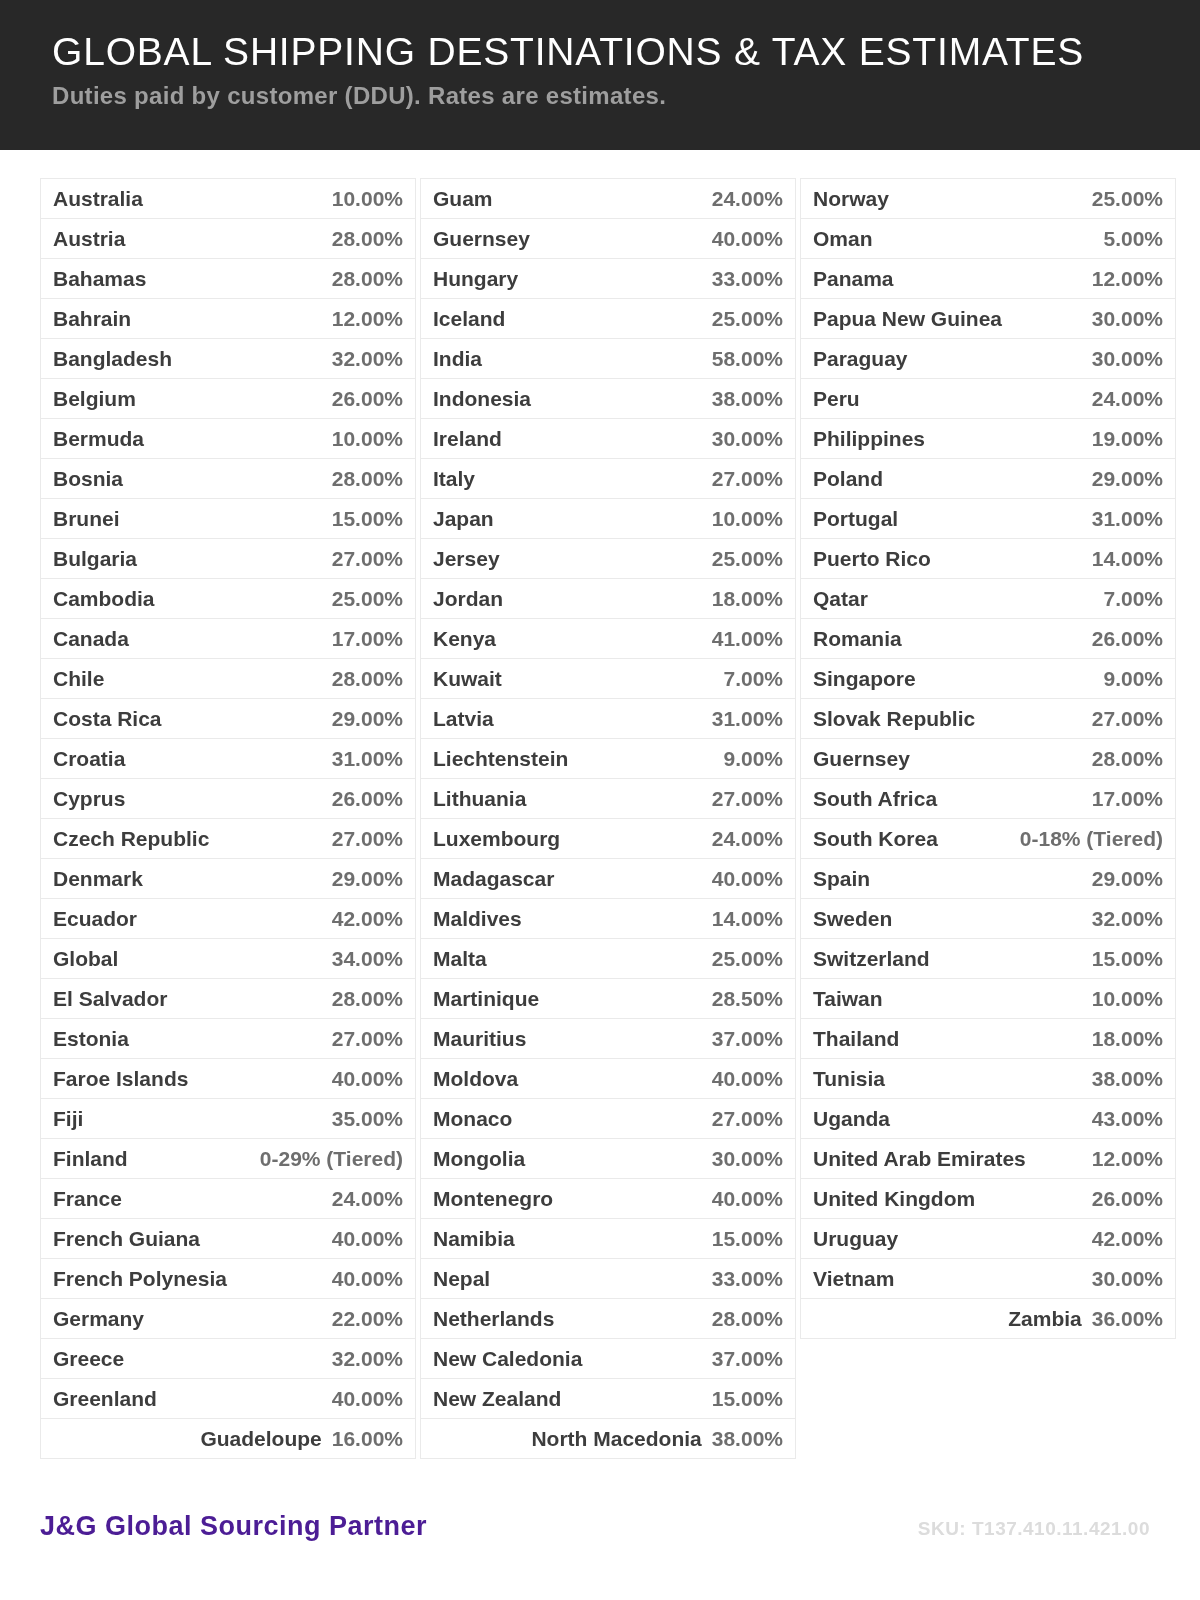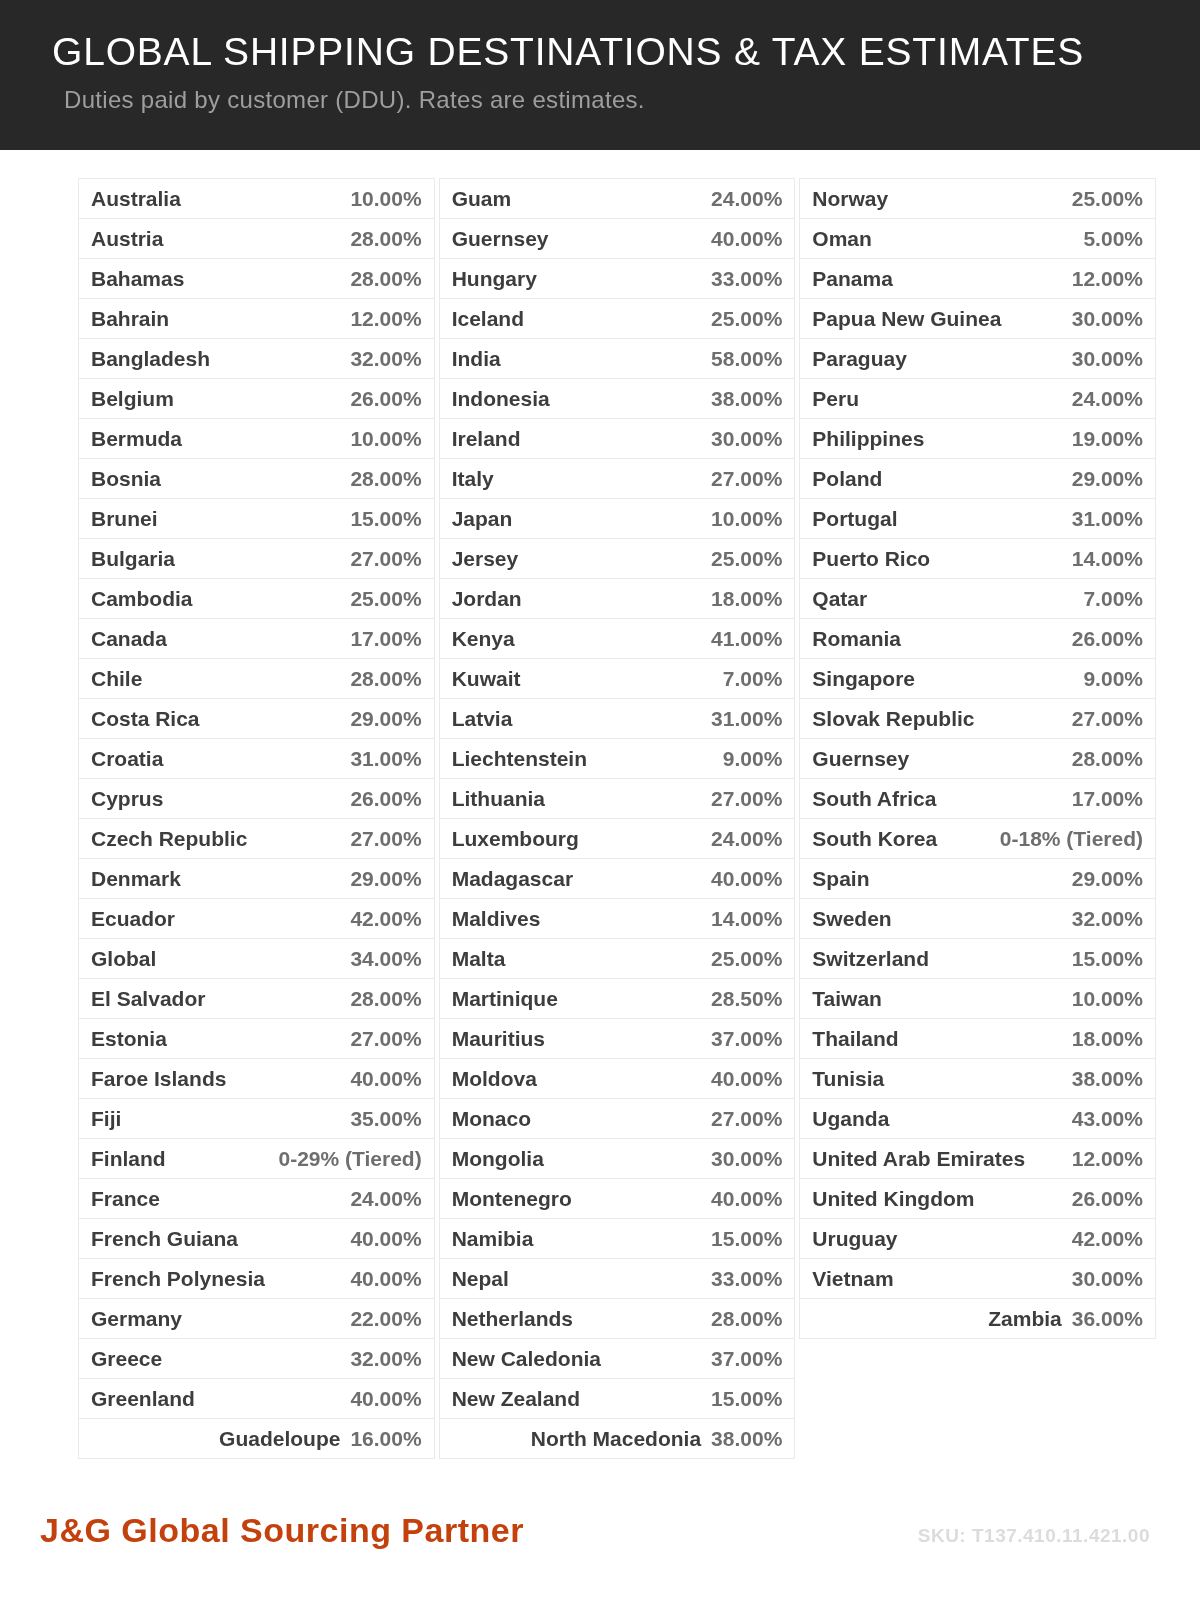--- a/index.html
+++ b/index.html
@@ -26,34 +26,33 @@
   }
   .hdr h1 {
     margin: 0 0 8px 0;
     color: #ffffff;
     font-size: 39px;
     font-weight: 400;
     letter-spacing: 0.8px;
     white-space: nowrap;
   }
   .hdr p {
-    margin: 12px;
+    margin: 0;
     color: #9e9e9e;
     font-size: 24px;
-    font-weight: 400;
+    font-weight: 700;
     letter-spacing: 0.3px;
   }
   
   .grid {
     display: grid;
     grid-template-columns: 1fr 1fr 1fr;
     gap: 4px;
-    padding: 28px 44px 0 40px;
+    padding: 28px 24px 0 40px;
     align-items: start;
-    margin-left: 38px;
   }
   .col {
     border: 1px solid #eaeaea;
     background: #ffffff;
   }
   .row {
     display: flex;
     justify-content: space-between;
     align-items: center;
     height: 39px;
@@ -68,22 +67,22 @@
   .rate { color: #6e6e6e; margin-left: 10px; }
   
   .ftr {
     display: flex;
     justify-content: space-between;
     align-items: baseline;
     padding: 0 50px 0 40px;
     margin-top: 52px;
   }
   .brand {
-    color: #c2410c;
-    font-size: 34px;
+    color: #4c1d95;
+    font-size: 27px;
     font-weight: 700;
     letter-spacing: 0.5px;
   }
   .sku {
     color: #dcdcdc;
     font-size: 19px;
     font-weight: 700;
     letter-spacing: 0.5px;
   }
 </style>

